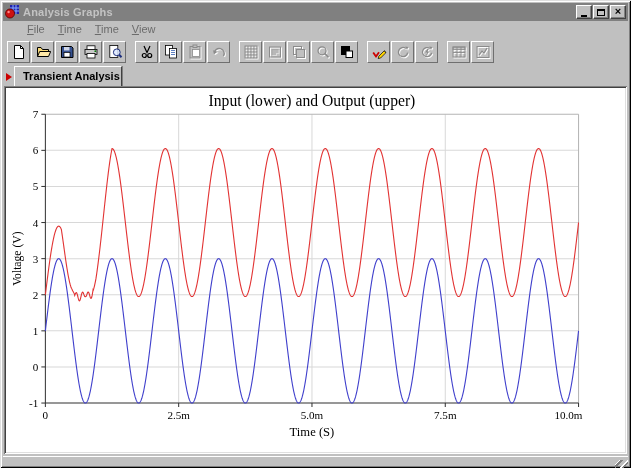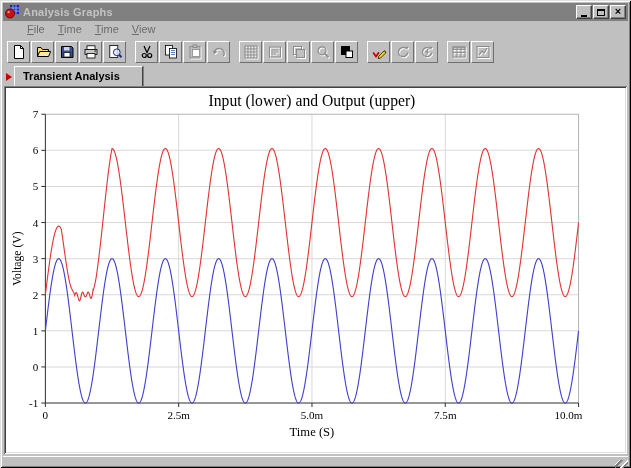--- a/index.html
+++ b/index.html
@@ -34,21 +34,21 @@
   .tb-btn{width:23px;height:22px;margin-right:1px;background:#c0c0c0;padding:0;
     border:1px solid;border-color:#fff #6f6f6f #6f6f6f #fff;
     display:flex;align-items:center;justify-content:center;}
   .tb-btn svg{width:16px;height:16px;color:#111;}
   .tb-btn.disabled svg{color:#8b8b8b;filter:drop-shadow(1px 1px 0 #fdfdfd);}
   .tb-sep{width:8px;height:22px;flex:0 0 auto;}
   
   .tabbar{height:21px;display:flex;align-items:flex-end;padding-left:3px;flex:0 0 auto;position:relative;}
   .tab-marker{width:0;height:0;border-left:6px solid #cc0000;border-top:4px solid transparent;
     border-bottom:4px solid transparent;margin:0 2px 5px 0;}
-  .tab{height:20px;padding:3px 22px 0 8px;font-size:11px;font-weight:bold;color:#000;background:#c0c0c0;
+  .tab{height:20px;padding:3px 1px 0 8px;font-size:11px;font-weight:bold;color:#000;background:#c0c0c0;
     border-left:1px solid #fff;border-top:1px solid #fff;border-right:1px solid #404040;
     box-shadow:1px 0 0 #808080;position:relative;z-index:2;}
   
   .panel{flex:1 1 auto;margin:0 1px;background:#fff;position:relative;
     box-shadow:inset 1px 1px 0 #808080, inset -1px -1px 0 #fff,
                inset 2px 2px 0 #404040, inset -2px -2px 0 #dfdfdf;
     padding:3px;}
   .panel svg{display:block;width:100%;height:100%;background:#fff;}
   
   .statusbar{height:17px;margin-top:2px;flex:0 0 auto;position:relative;

